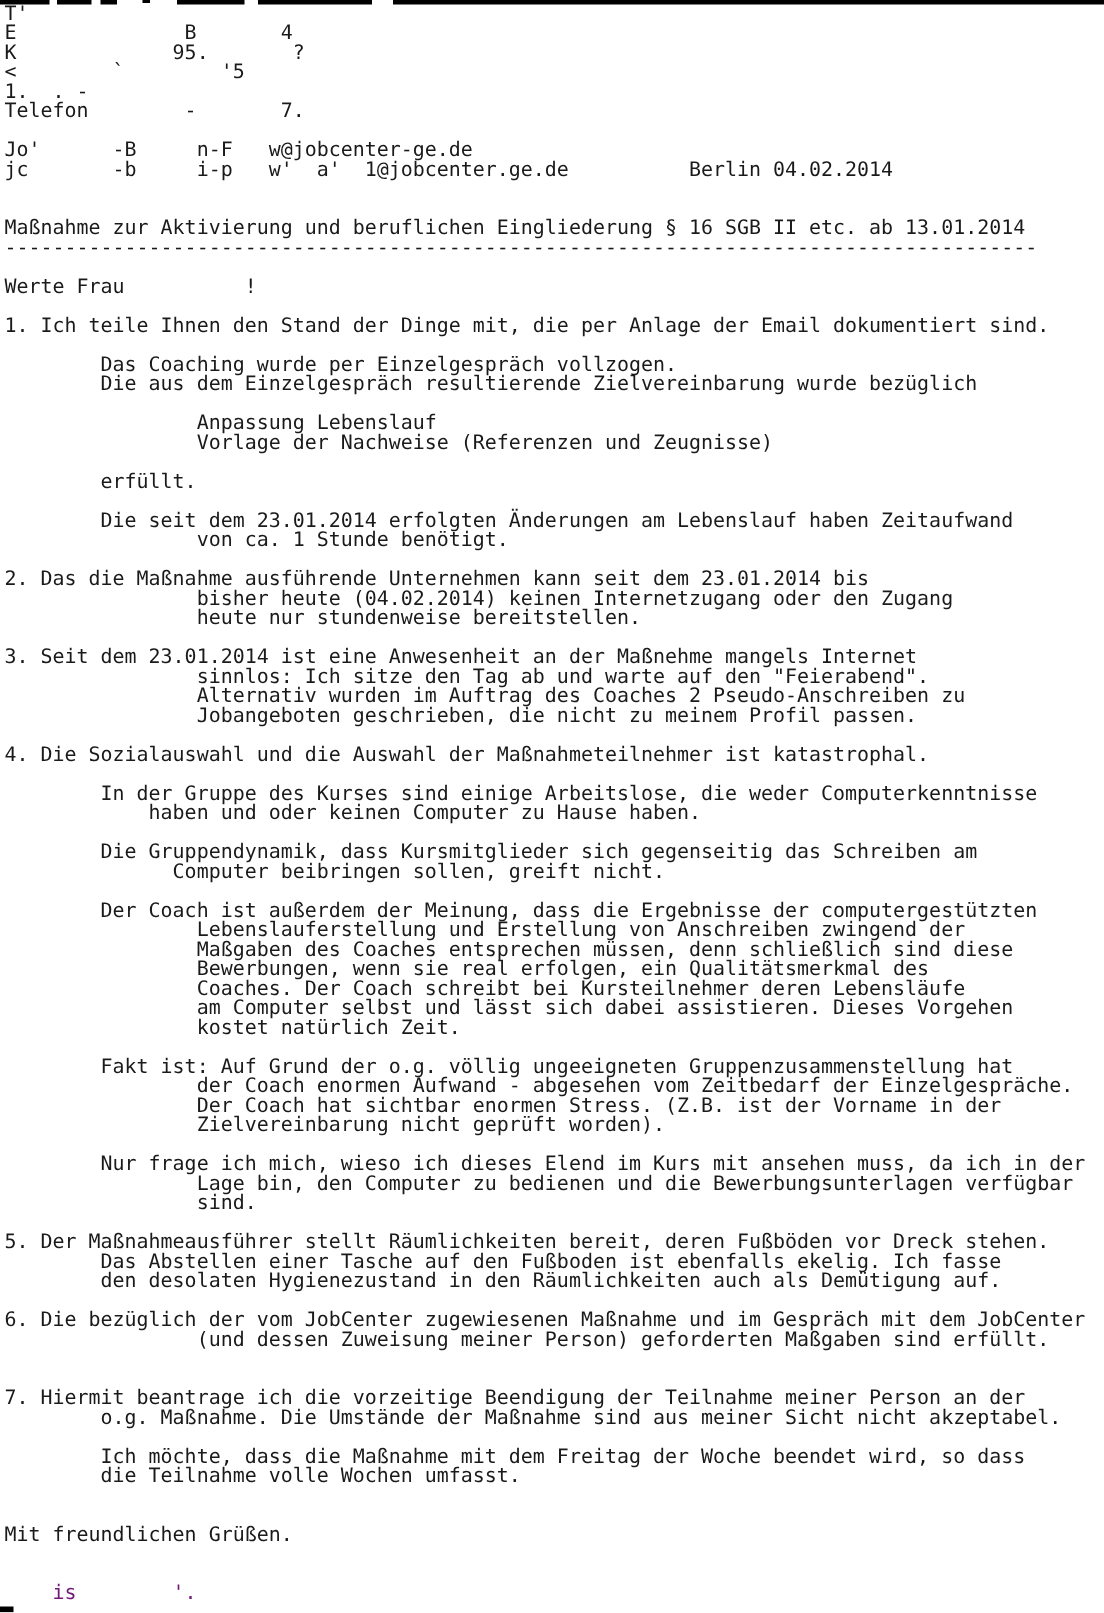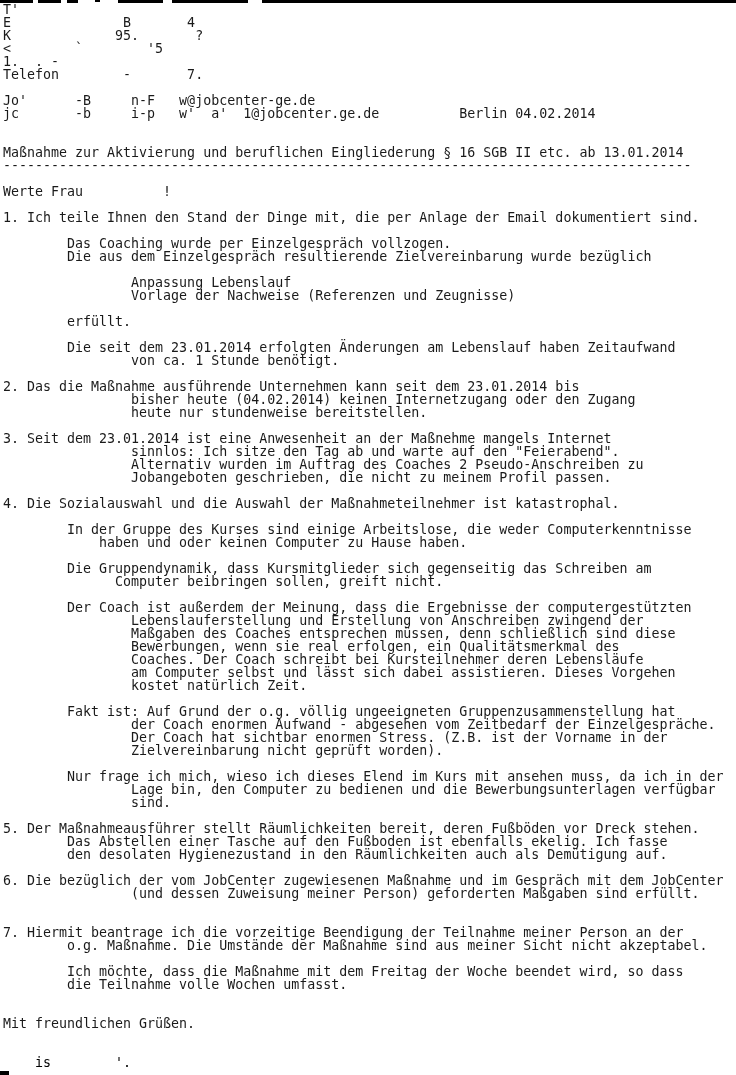--- a/index.html
+++ b/index.html
@@ -23,21 +23,21 @@
     font-size: 13.3px;
     line-height: 13px;
     color: #1a1a1a;
     white-space: pre;
   }
   .line {
     height: 13px;
     white-space: pre;
   }
   .line.dim {
-    color: #000000;
+    color: #701a75;
   }
   .redaction-bar {
     position: absolute;
     background: #000000;
   }
 </style>
 </head>
 <body>
 
 <div class="page">

